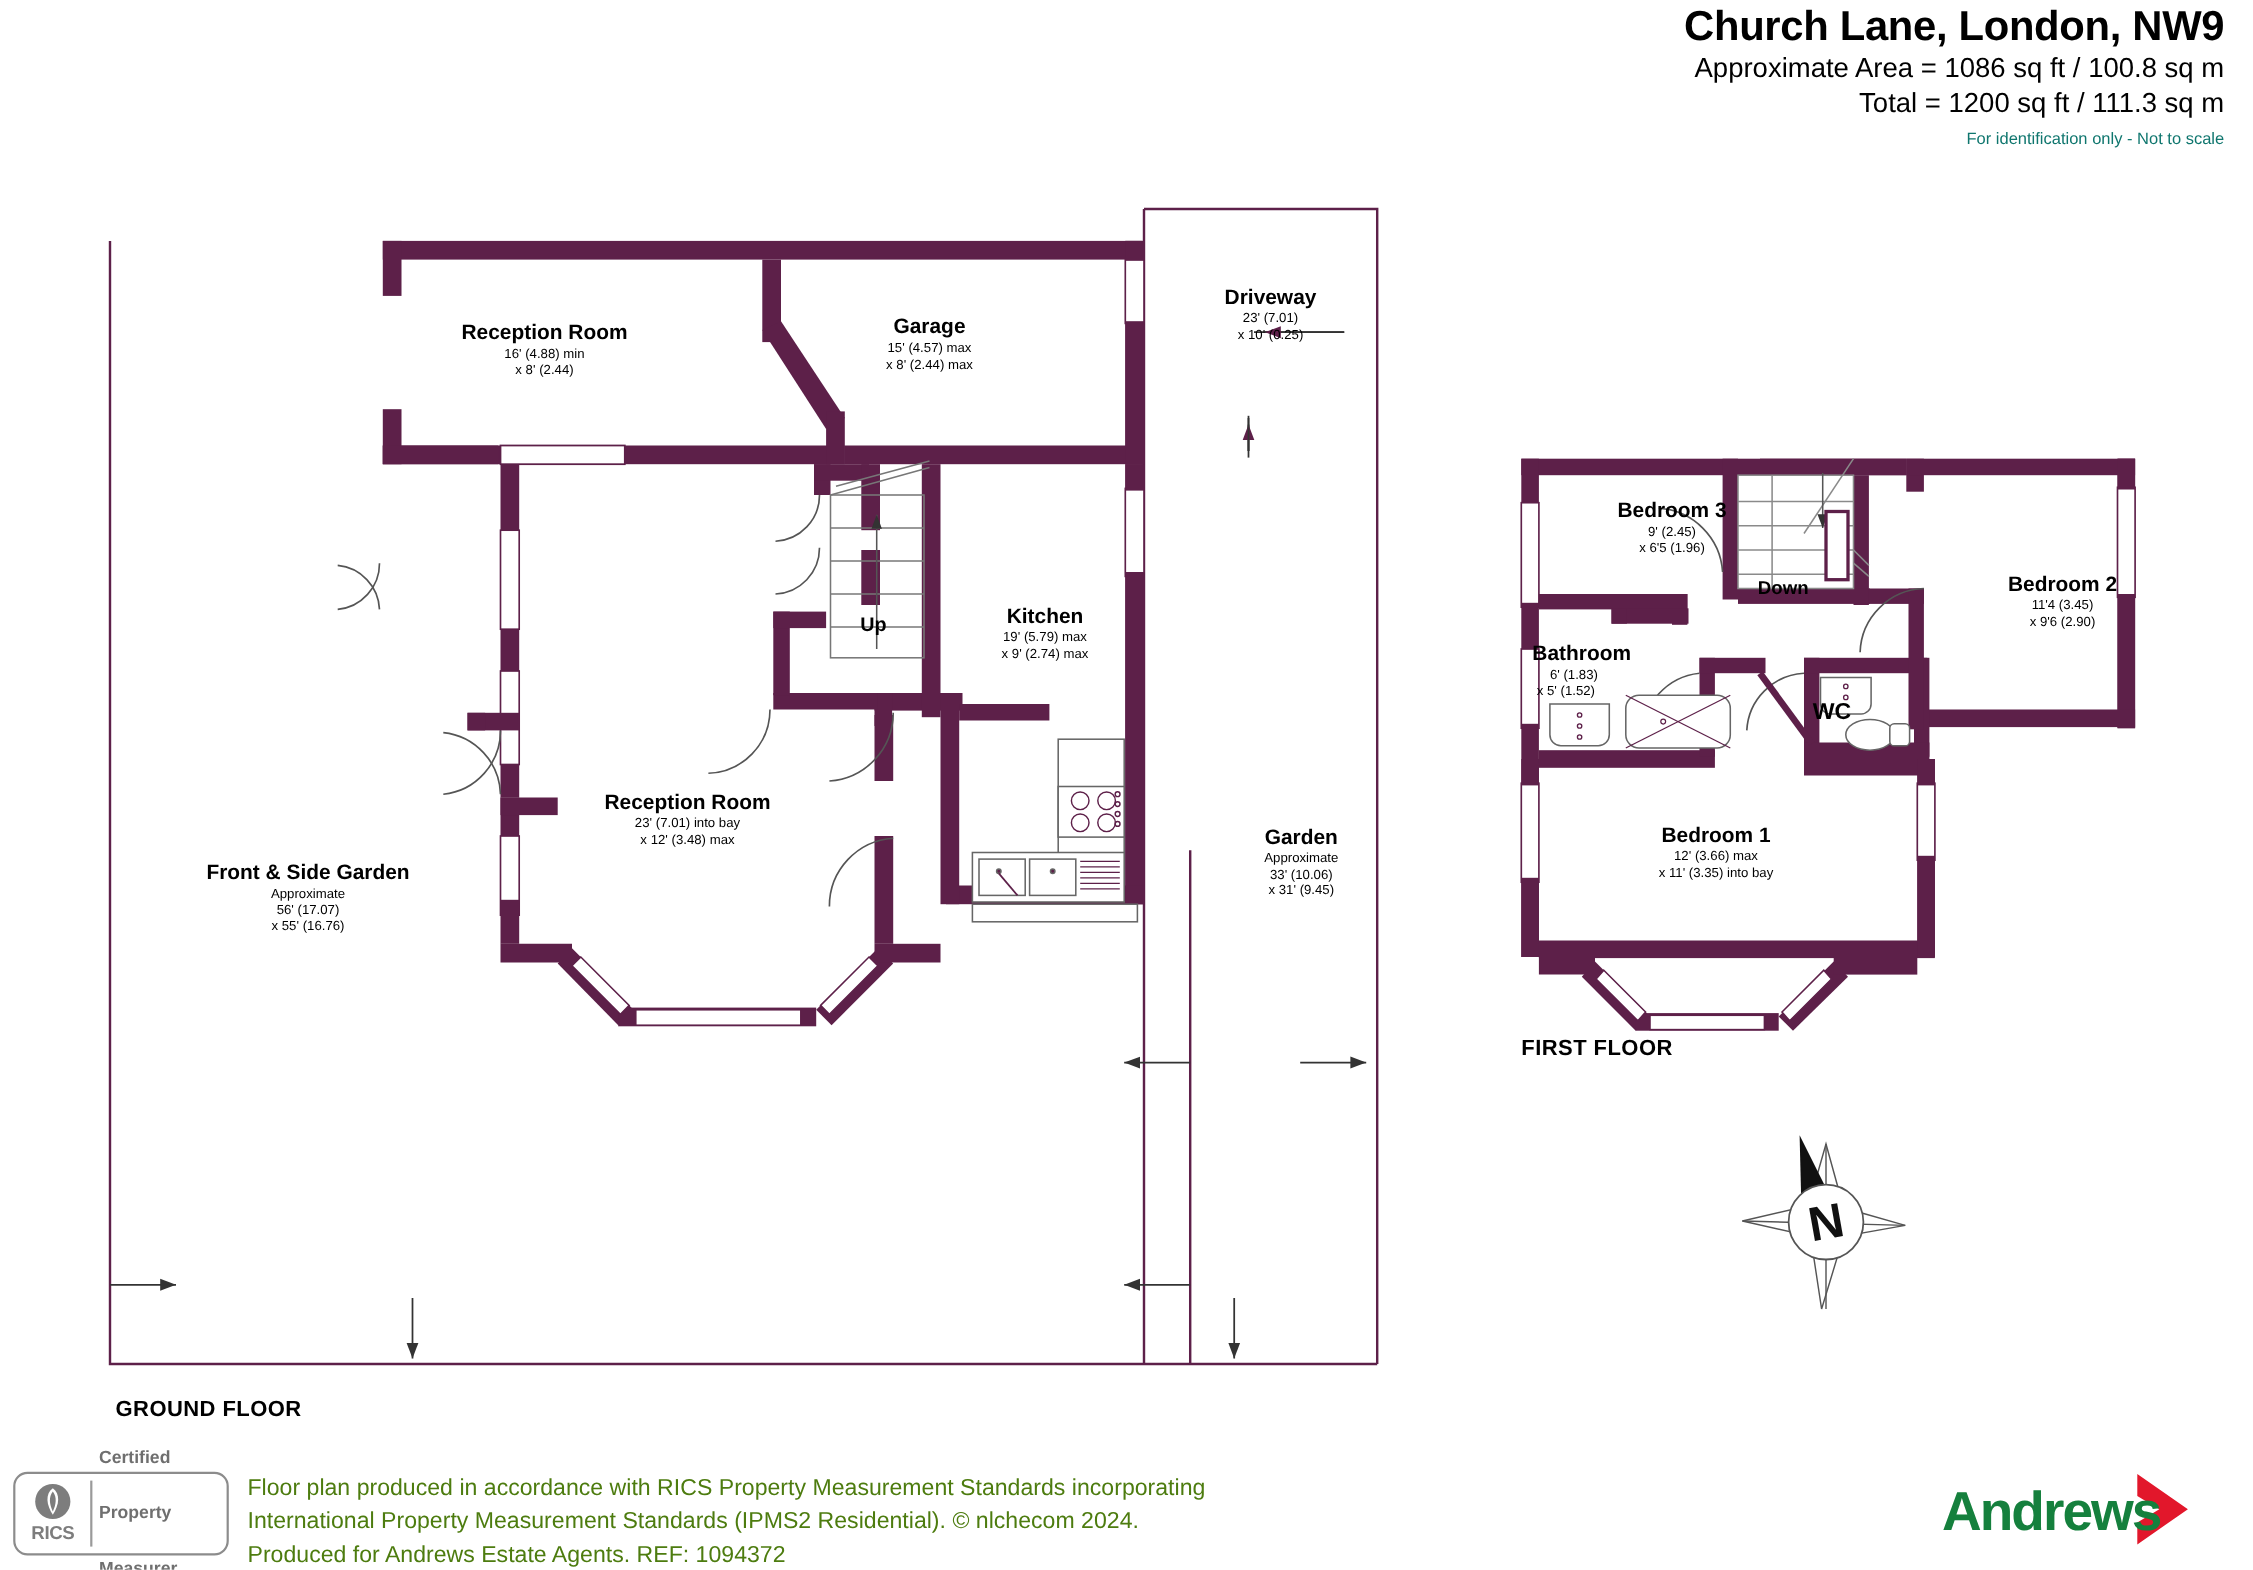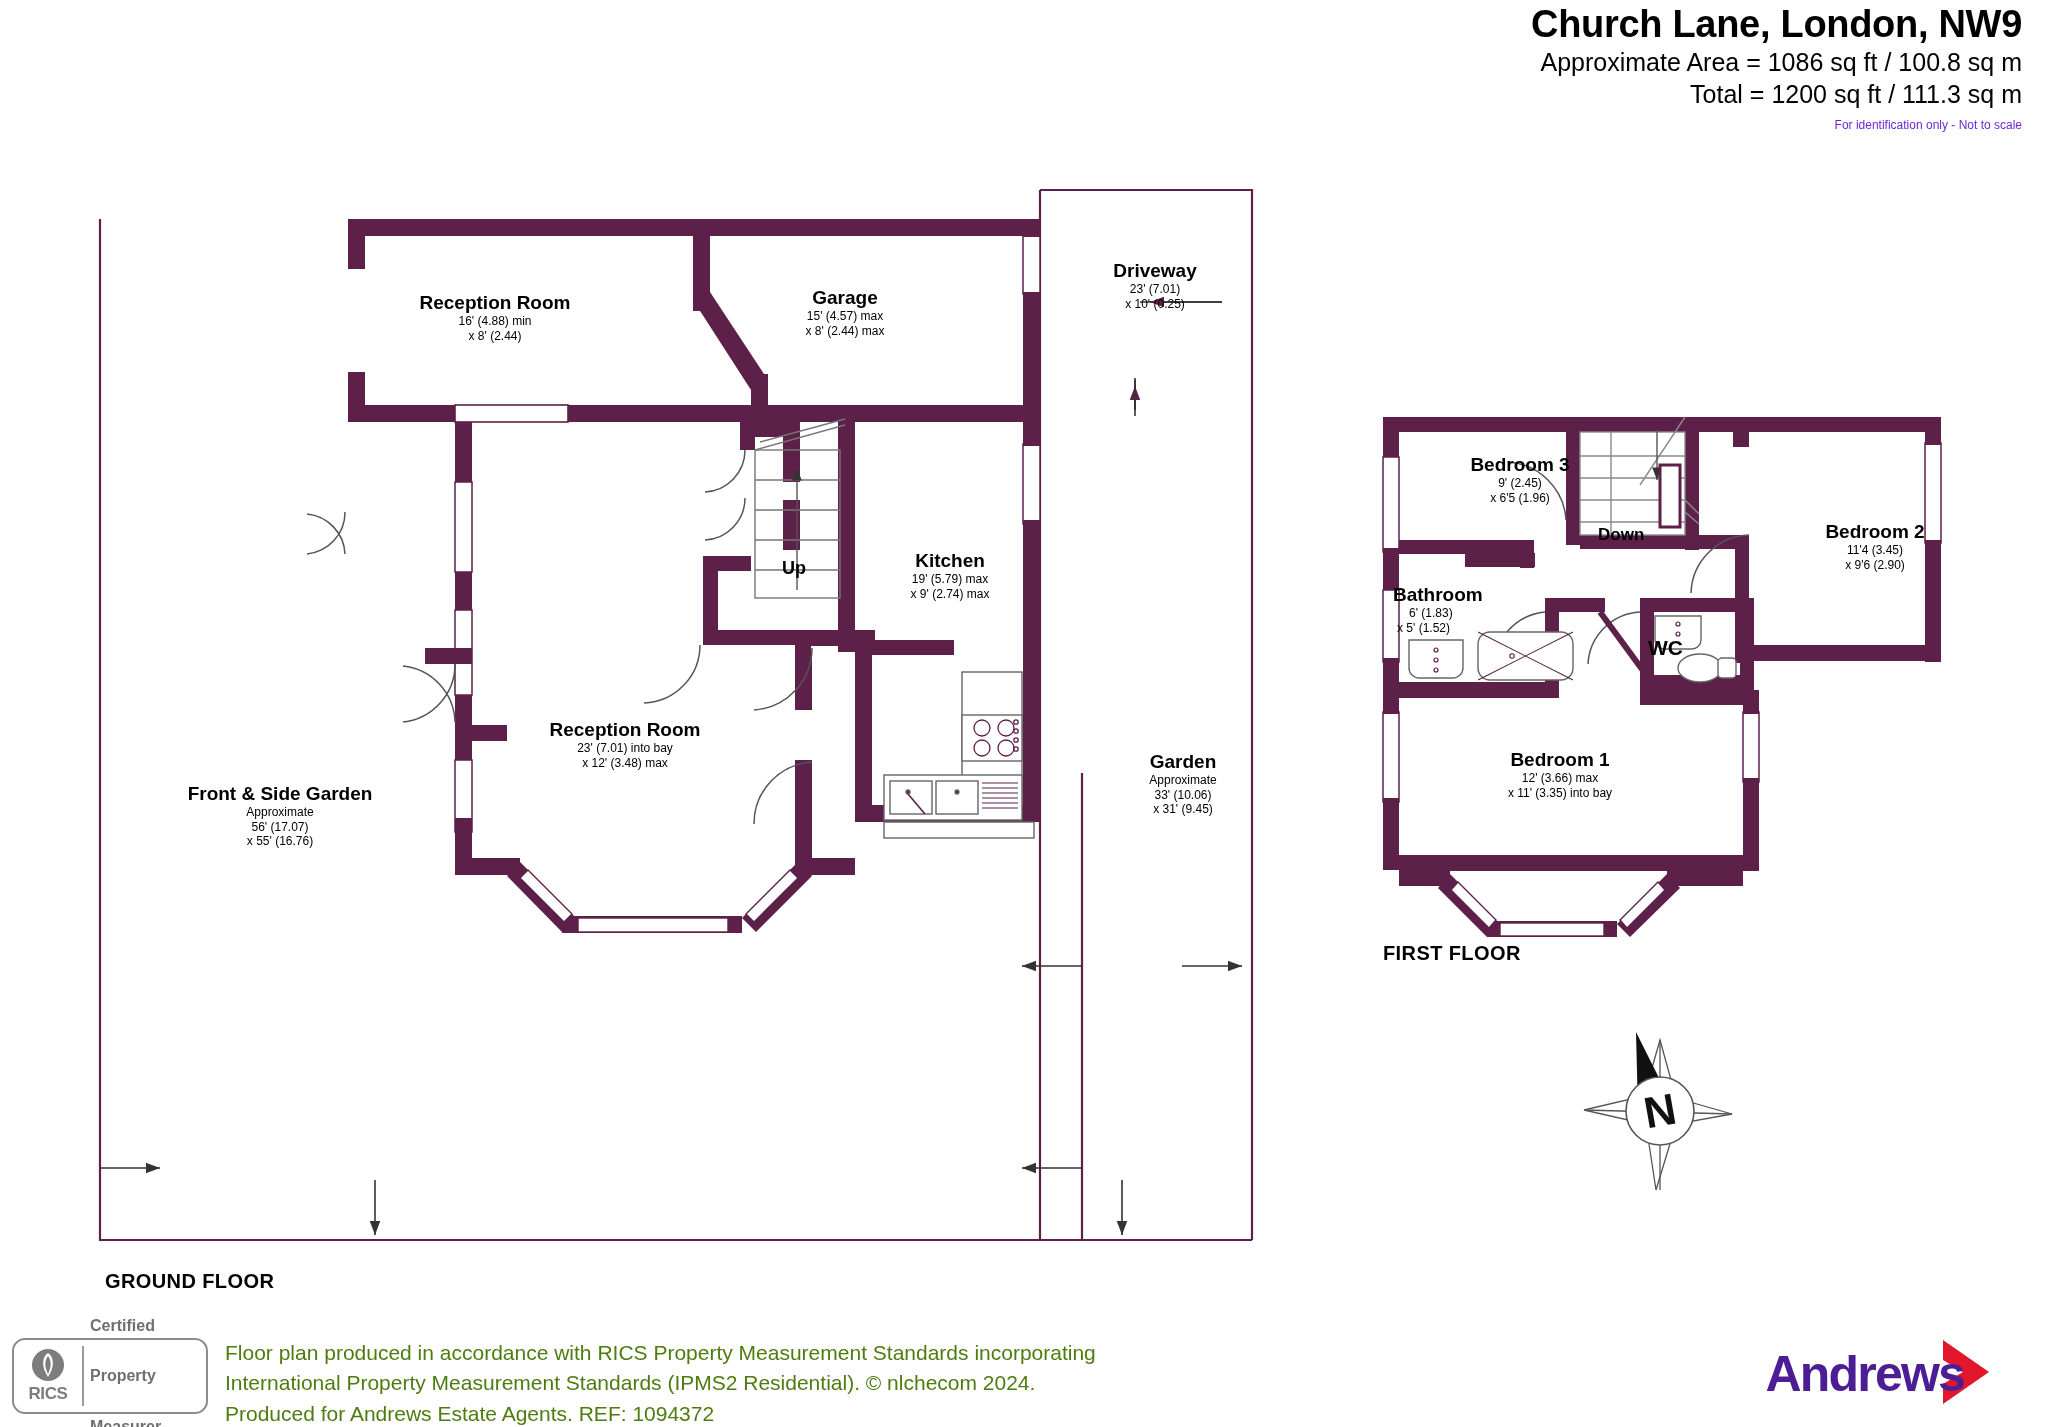--- a/index.html
+++ b/index.html
@@ -6,21 +6,21 @@
   body{
     width:2048px;height:1427px;position:relative;overflow:hidden;
     font-family:"Liberation Sans","DejaVu Sans",sans-serif;
     color:#111;
   }
   .abs{position:absolute;}
   
   #header{position:absolute;right:26px;top:4px;text-align:right;}
   #title{font-size:38px;font-weight:bold;letter-spacing:-0.3px;line-height:1.1;color:#000;}
   .area-line{font-size:25px;line-height:1.30;color:#000;font-weight:400;}
-  #notscale{font-size:12px;margin-top:7px;color:#6d28d9;}
+  #notscale{font-size:15px;margin-top:7px;color:#0f766e;}
   
   #plan{position:absolute;left:0;top:0;width:2048px;height:1427px;}
   
   .floor-cap{font-size:20px;font-weight:bold;letter-spacing:0.4px;color:#000;}
   
   .room{position:absolute;text-align:center;white-space:nowrap;color:#000;}
   .room .nm{font-size:19px;font-weight:bold;line-height:1.22;}
   .room .dm{font-size:12px;font-weight:400;line-height:1.22;}
   .room.left{text-align:left;}
   .tag{position:absolute;font-size:18px;font-weight:bold;color:#000;white-space:nowrap;}
@@ -439,15 +439,15 @@
   </div>
 </div>
 
 <div id="disclaimer">
   <div>Floor plan produced in accordance with RICS Property Measurement Standards incorporating</div>
   <div>International Property Measurement Standards (IPMS2 Residential).   © nlchecom 2024.</div>
   <div>Produced for Andrews Estate Agents.   REF:  1094372</div>
 </div>
 
 <div id="andrews">
-  <div id="andrews-word" style="color:#4c1d95;">Andrews</div>
+  <div id="andrews-word" style="color:#15803d;">Andrews</div>
   <div style="width:62px;"></div>
 </div>
 
 </body></html>

